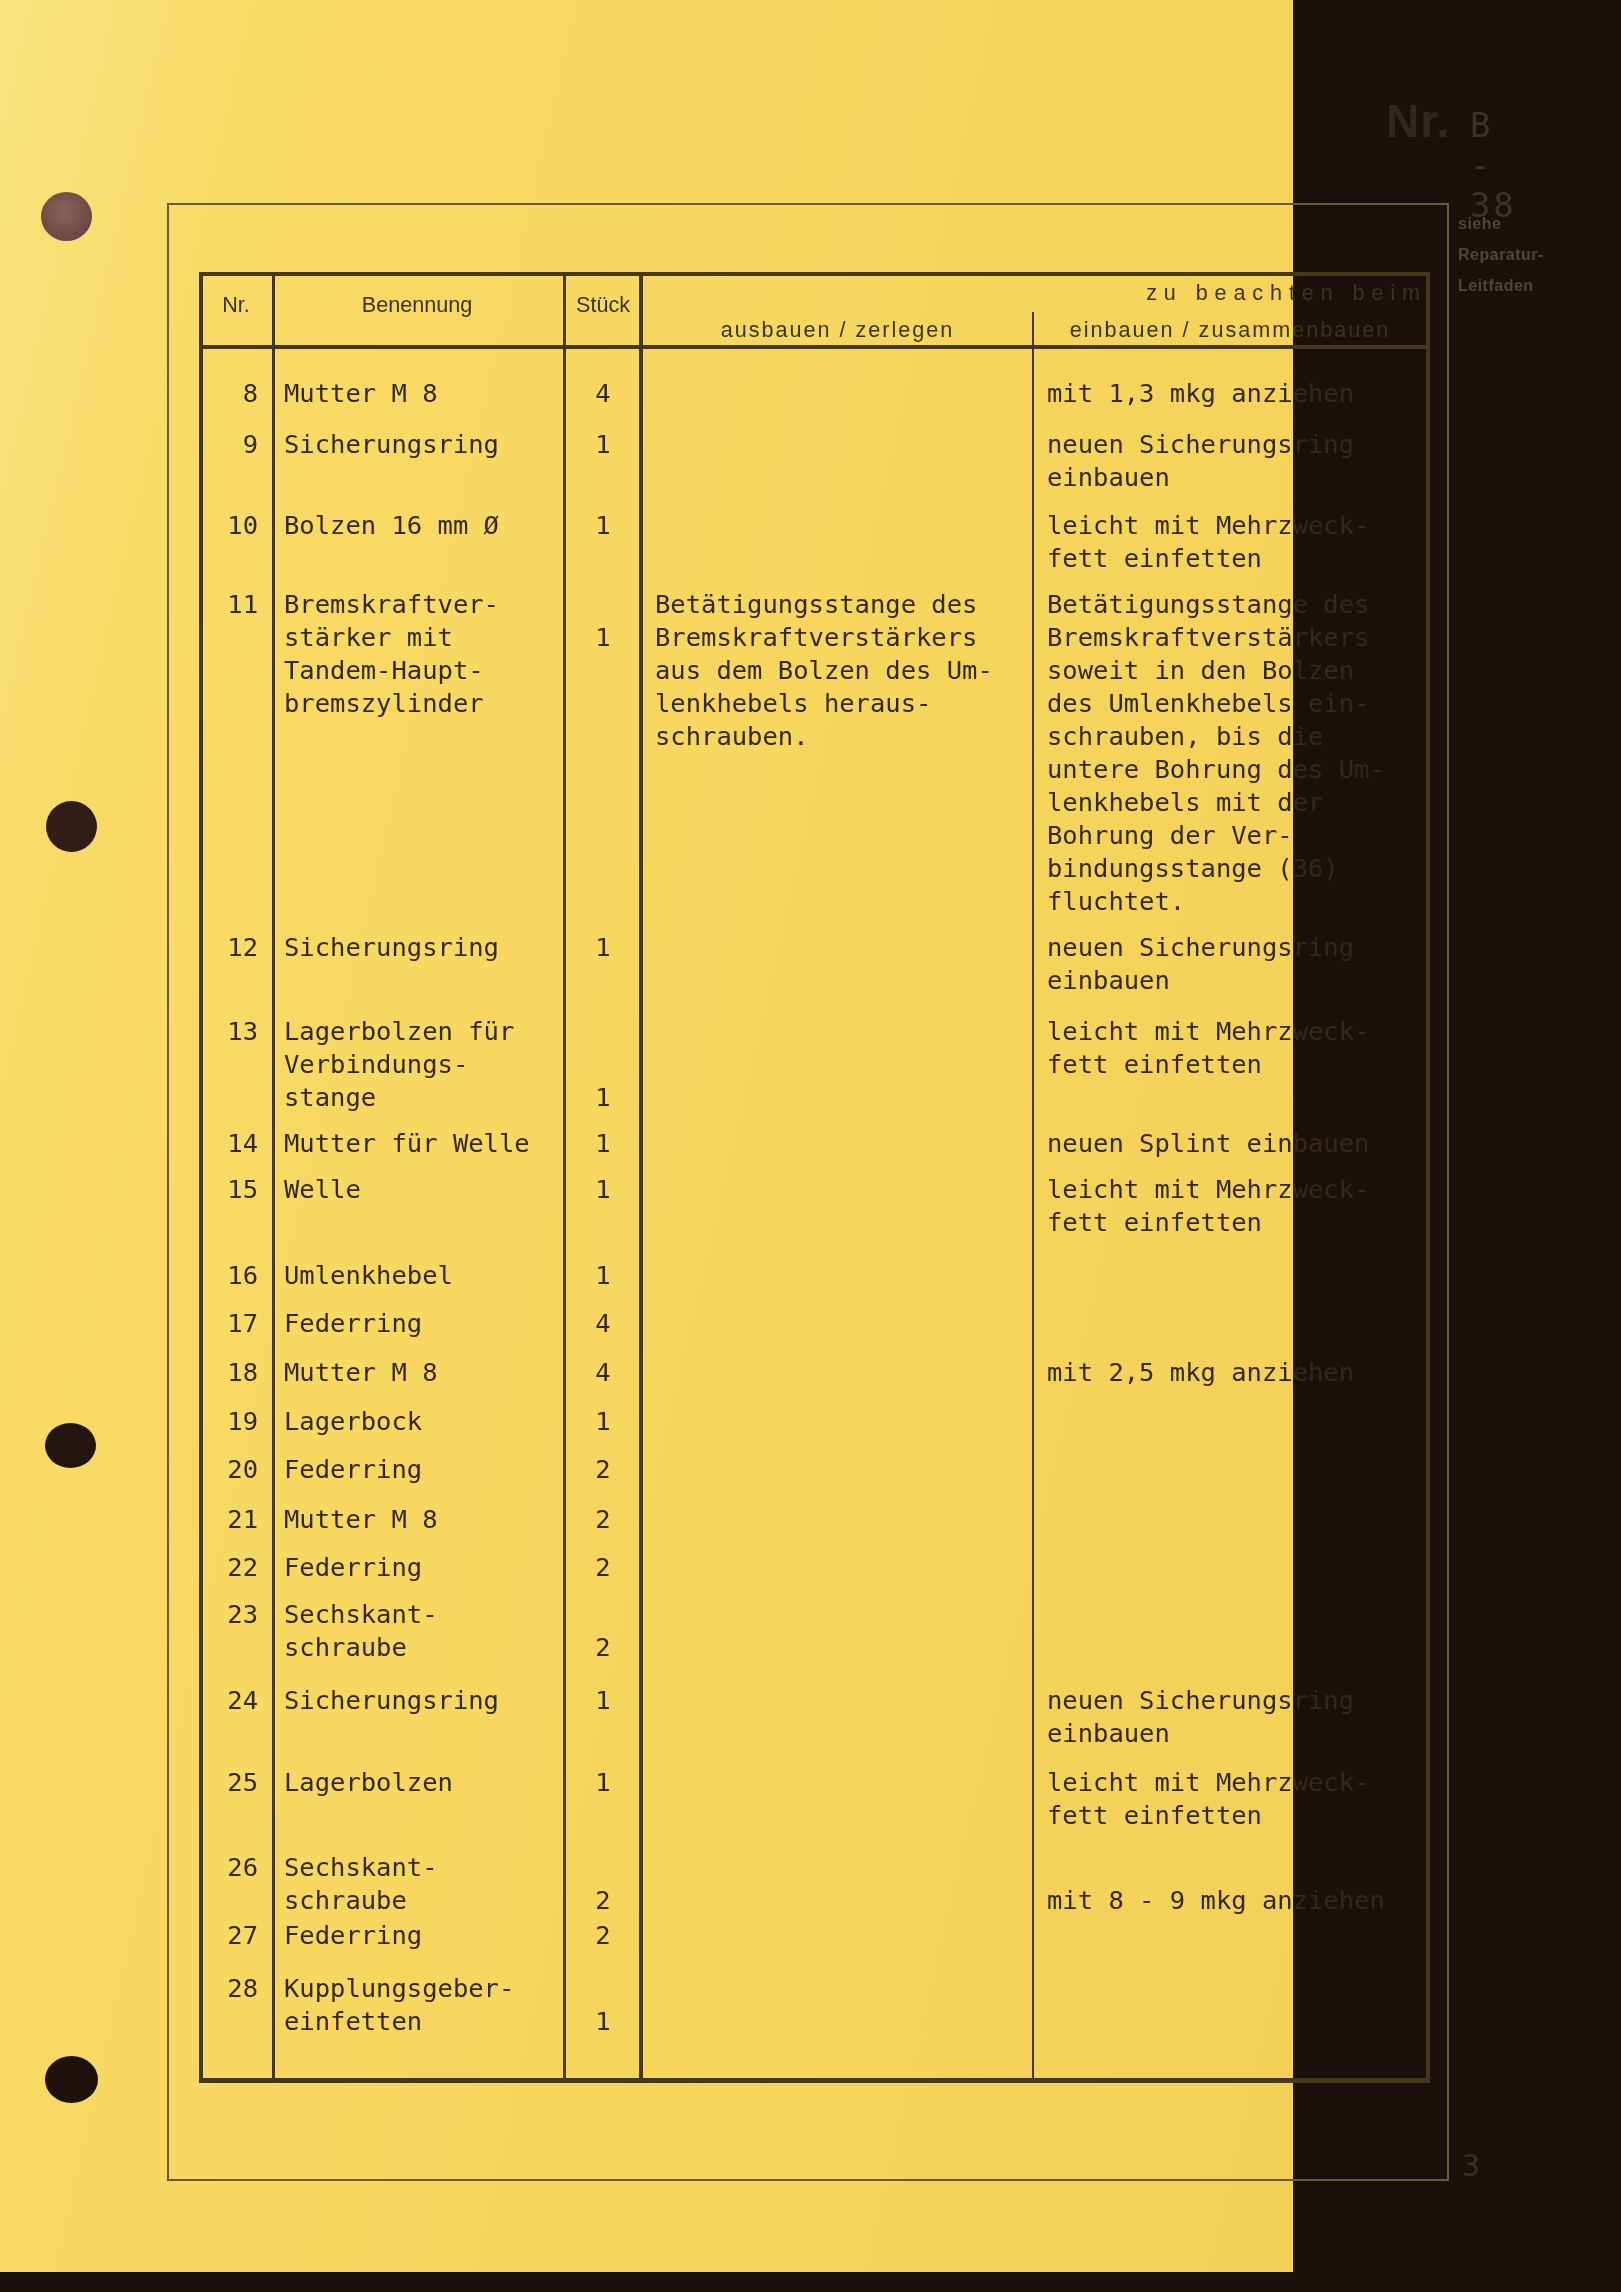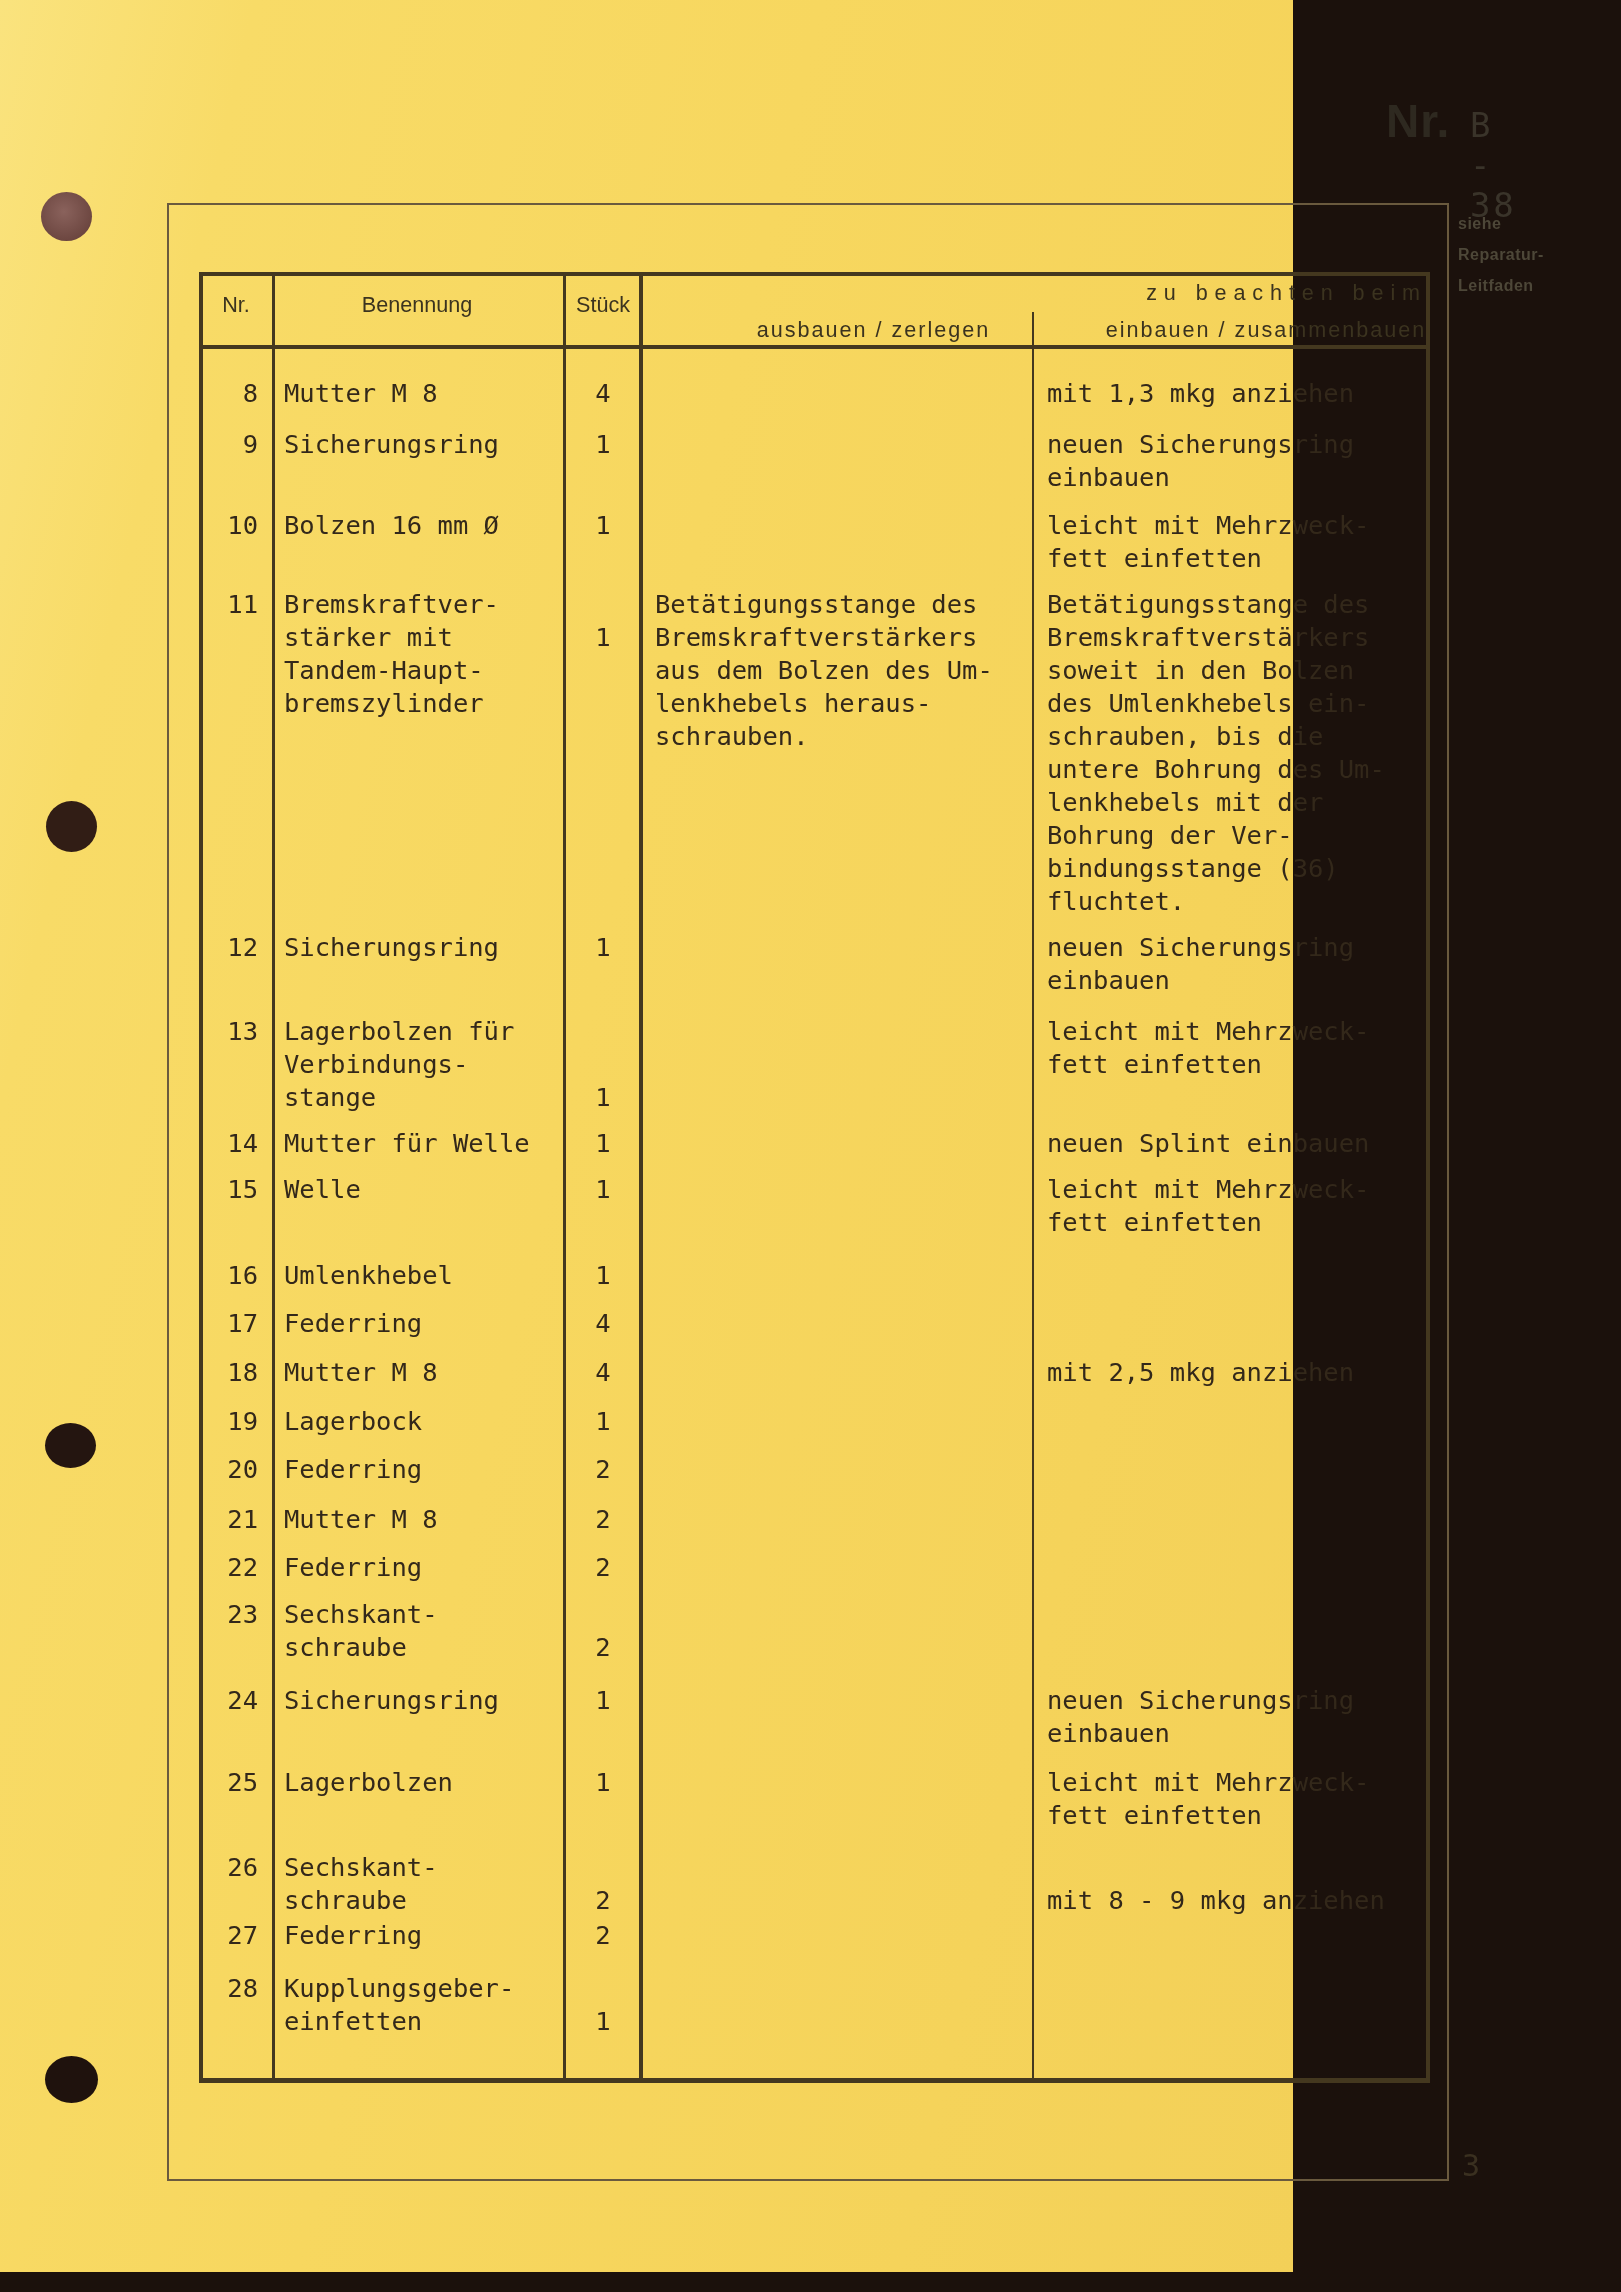--- a/index.html
+++ b/index.html
@@ -17,21 +17,21 @@
   .frame{
     position:absolute;left:167px;top:203px;width:1278px;height:1974px;
     border:2px solid #6a5a3e;
   }
   .hline,.vline{position:absolute;background:#44381f;}
   .hdr{
     position:absolute;font-family:"Liberation Sans",sans-serif;
     color:#3b331f;font-size:21.6px;text-align:center;white-space:nowrap;
   }
   .hdr-group{letter-spacing:6.9px;font-size:21.6px;text-align:right;}
-  .hdr-sub{font-size:21.6px;letter-spacing:2px;padding-left:36px;}
+  .hdr-sub{font-size:21.6px;letter-spacing:2px;}
   .row{position:absolute;left:0;width:1621px;height:0;}
   .c{
     position:absolute;color:#33281a;font-size:25.5px;line-height:33px;
     white-space:pre;top:0;
   }
   .c.nr{left:199px;width:59px;text-align:right;}
   .c.name{left:284px;width:278px;}
   .c.qty{left:565px;width:76px;text-align:center;}
   .c.aus{left:655px;width:376px;}
   .c.ein{left:1047px;width:380px;}

